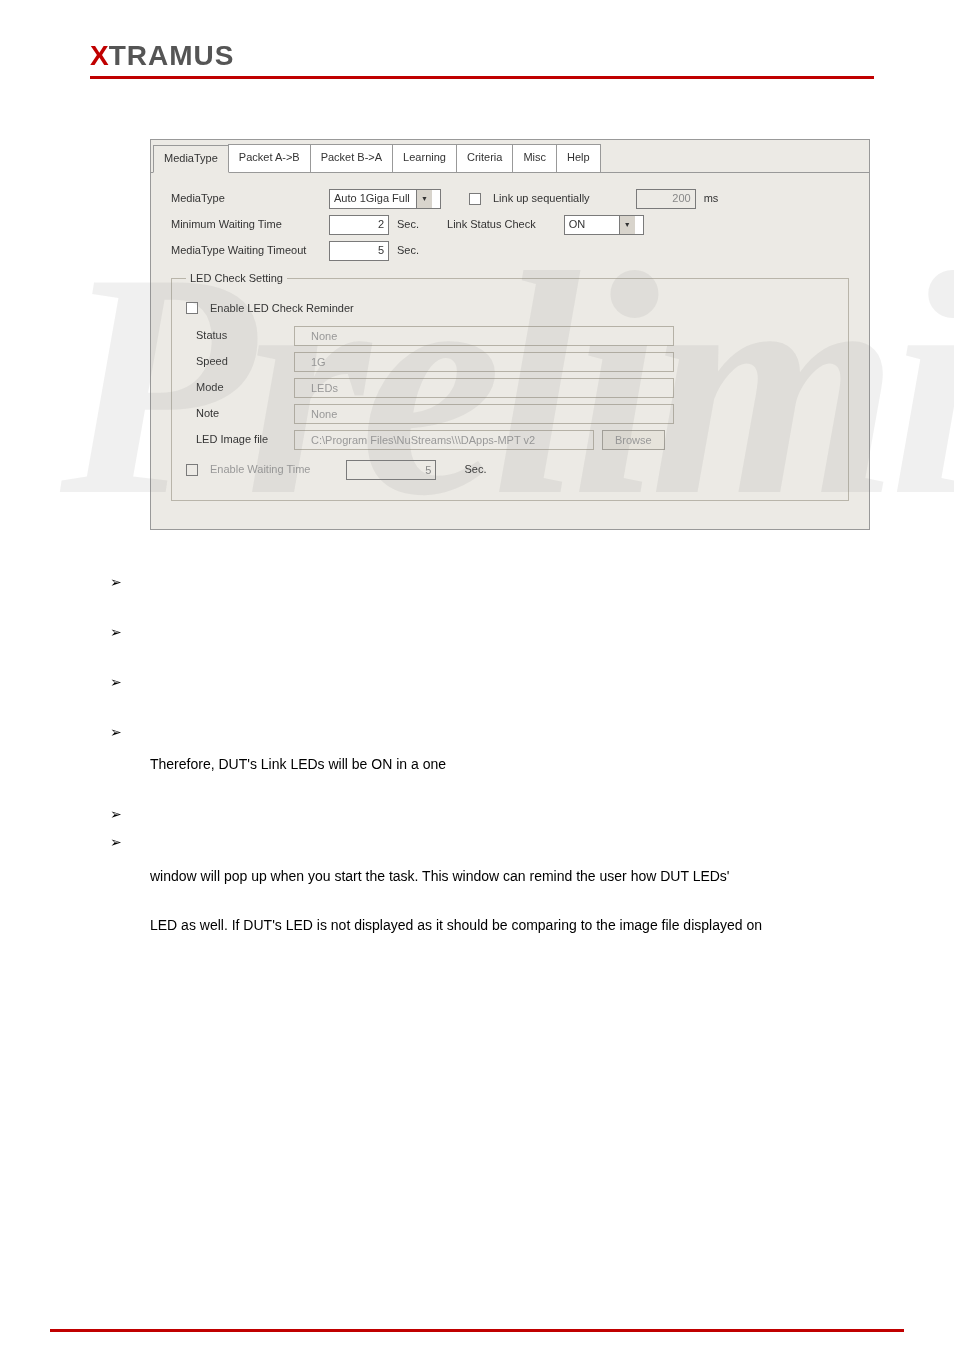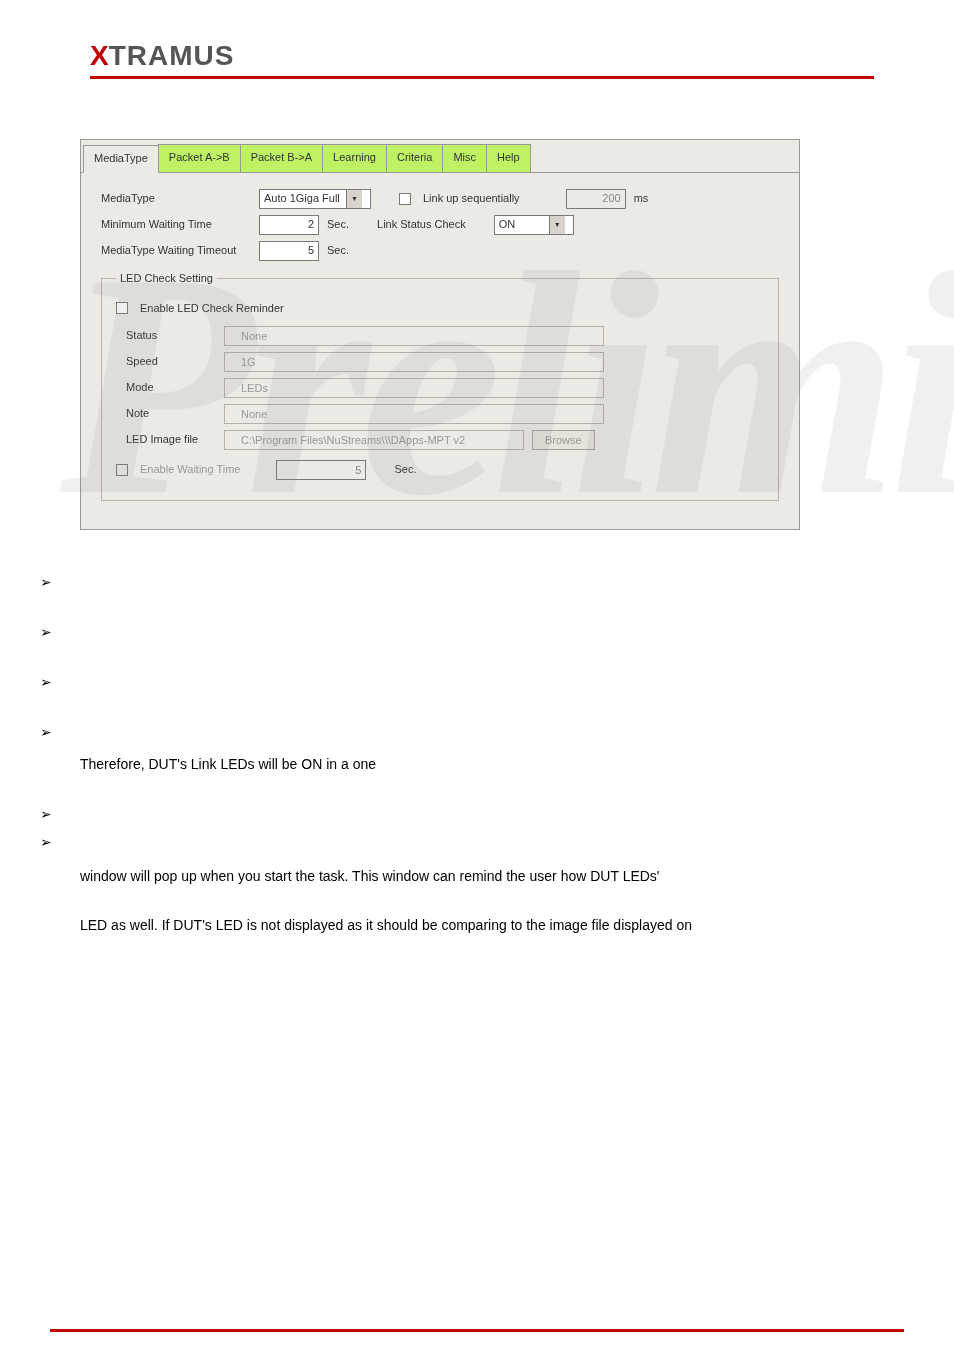--- a/index.html
+++ b/index.html
@@ -35,20 +35,21 @@
     font-style: italic;
     font-family: Georgia, serif;
     transform: rotate(0deg);
     pointer-events: none;
     z-index: 10;
     letter-spacing: -10px;
   }
   .content {
     position: relative;
     z-index: 5;
+    margin-left: 70px;
     font-size: 14px;
     color: #000;
     line-height: 1.8;
   }
   .dialog-wrap {
     margin-left: 40px;
     margin-bottom: 40px;
   }
   .dialog {
     width: 720px;
@@ -62,21 +63,21 @@
     display: flex;
     border-bottom: 1px solid #999;
     background: #eceae5;
     padding-top: 4px;
     padding-left: 2px;
   }
   .tab {
     padding: 3px 10px;
     border: 1px solid #999;
     border-bottom: none;
-    background: #bef264;
+    background: #ffffff;
     margin-right: -1px;
     cursor: pointer;
   }
   .tab.active {
     background: #eceae5;
     position: relative;
     top: 1px;
     border-bottom: 1px solid #eceae5;
   }
   .tabbody { padding: 16px 20px 28px 20px; }

